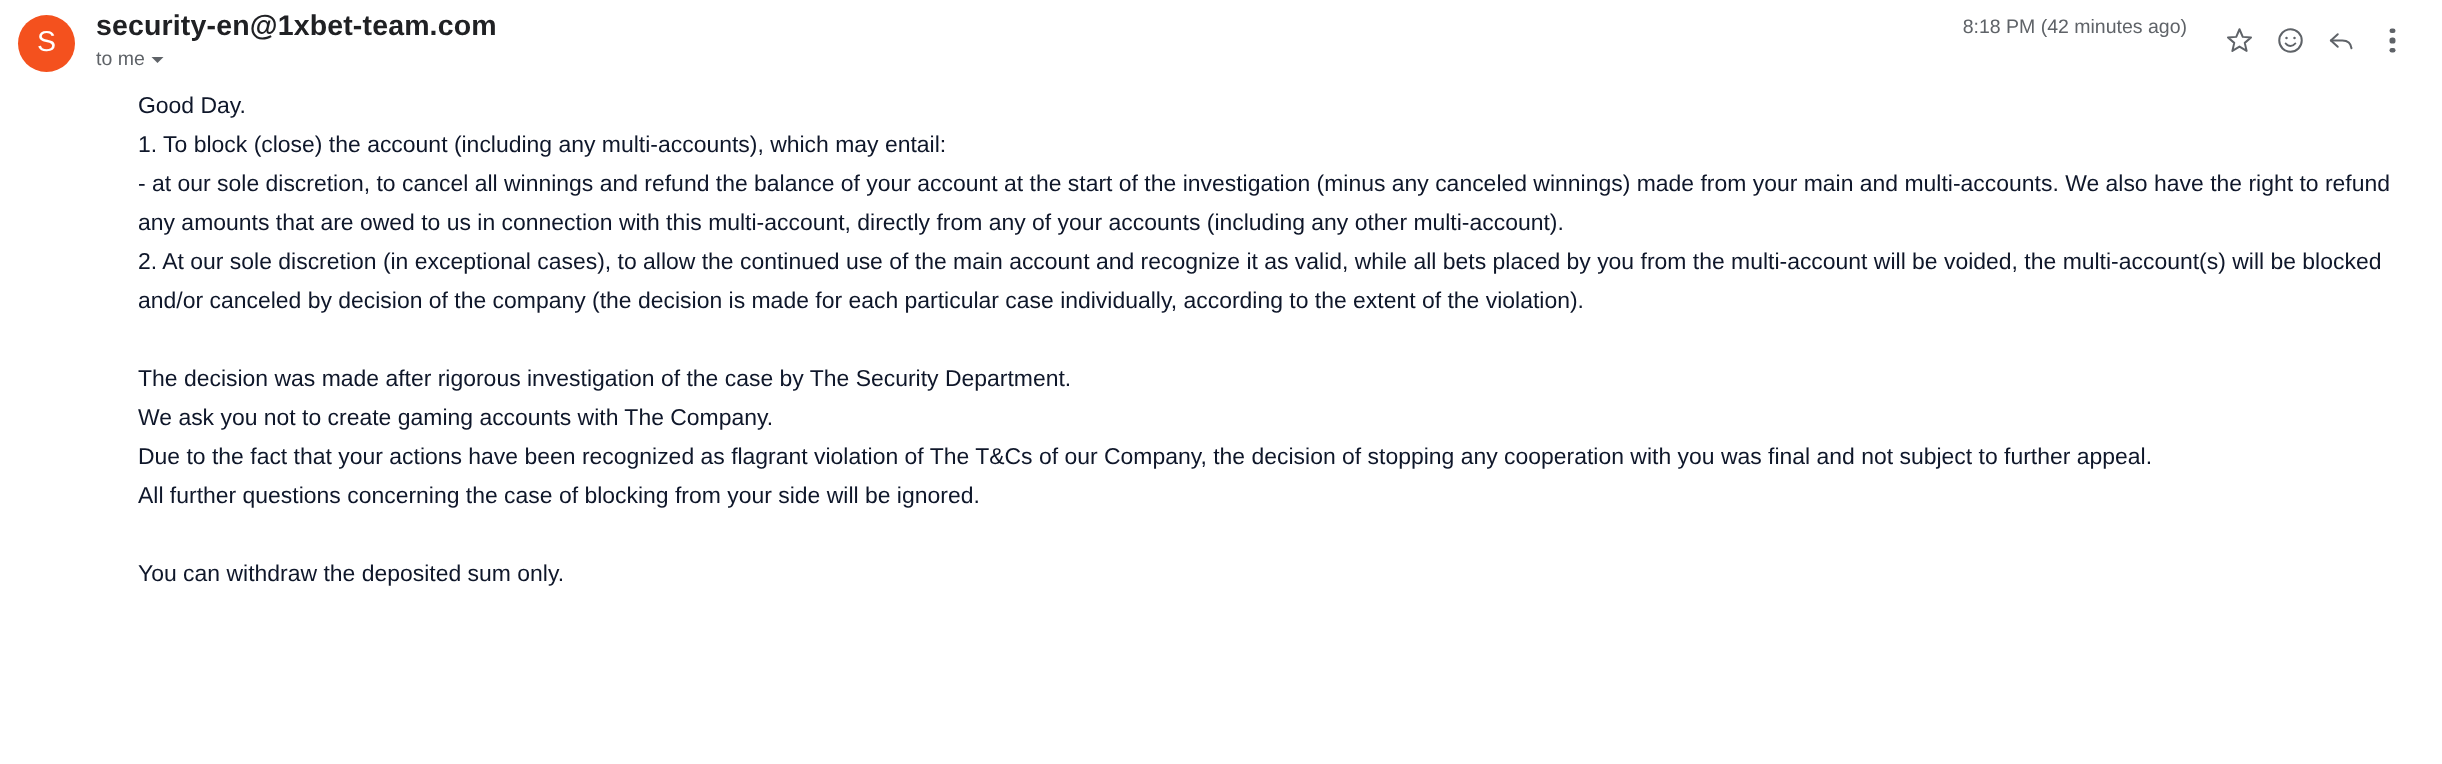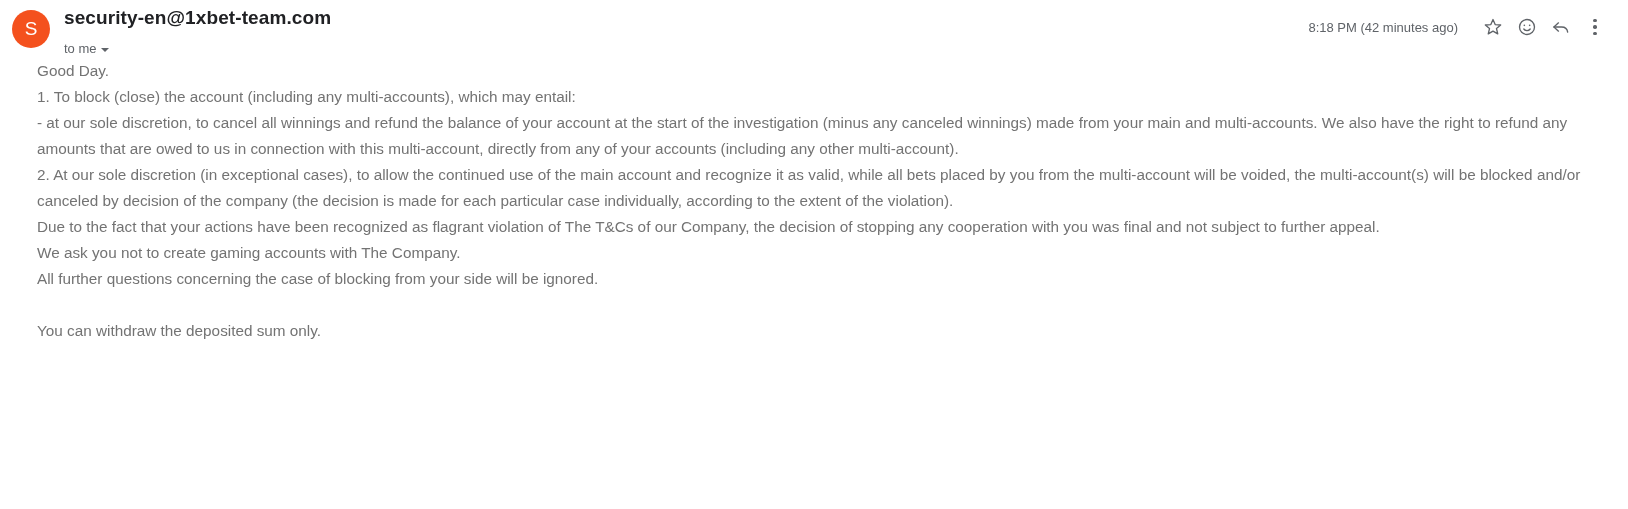--- a/index.html
+++ b/index.html
@@ -50,39 +50,38 @@
     font-size: 19px;
     font-weight: bold;
     color: #202124;
     line-height: 20px;
     letter-spacing: 0.1px;
   }
   .recipient {
     font-size: 13px;
     color: #5f6368;
     line-height: 18px;
-    margin-top: 12px;
+    margin-top: 2px;
     display: inline-flex;
     align-items: center;
     cursor: pointer;
   }
   .caret {
     display: inline-block;
     margin-left: 4px;
     width: 0;
     height: 0;
     border-left: 4px solid transparent;
     border-right: 4px solid transparent;
     border-top: 4px solid #5f6368;
     position: relative;
     top: 1px;
   }
   .header-right {
     display: flex;
-    align-items: center;
     flex: 0 0 auto;
     margin-top: 2px;
     gap: 0px;
   }
   .timestamp {
     font-size: 13px;
     color: #5f6368;
     margin-right: 18px;
     white-space: nowrap;
   }
@@ -107,24 +106,24 @@
     gap: 3px;
   }
   .more-dots i {
     width: 3.5px;
     height: 3.5px;
     background: #5f6368;
     border-radius: 50%;
     display: block;
   }
   .body {
-    padding: 12px 20px 0 37px;
+    padding: 12px 20px 0 92px;
     font-size: 15.3px;
     line-height: 26px;
-    color: #737373;
+    color: #0f172a;
   }
   .body p {
     margin: 0;
   }
   .body p.spacer-before {
     margin-top: 26px;
   }
 </style>
 </head>
 <body>
@@ -175,19 +174,20 @@
         </span>
       </div>
     </div>
   </div>
 
   <div class="body">
     <p>Good Day.</p>
     <p>1. To block (close) the account (including any multi-accounts), which may entail:</p>
     <p>- at our sole discretion, to cancel all winnings and refund the balance of your account at the start of the investigation (minus any canceled winnings) made from your main and multi-accounts. We also have the right to refund any amounts that are owed to us in connection with this multi-account, directly from any of your accounts (including any other multi-account).</p>
     <p>2. At our sole discretion (in exceptional cases), to allow the continued use of the main account and recognize it as valid, while all bets placed by you from the multi-account will be voided, the multi-account(s) will be blocked and/or canceled by decision of the company (the decision is made for each particular case individually, according to the extent of the violation).</p>
+    <p class="spacer-before">The decision was made after rigorous investigation of the case by The Security Department.</p>
+    <p>We ask you not to create gaming accounts with The Company.</p>
     <p>Due to the fact that your actions have been recognized as flagrant violation of The T&amp;Cs of our Company, the decision of stopping any cooperation with you was final and not subject to further appeal.</p>
-    <p>We ask you not to create gaming accounts with The Company.</p>
     <p>All further questions concerning the case of blocking from your side will be ignored.</p>
     <p class="spacer-before">You can withdraw the deposited sum only.</p>
   </div>
 
 </div>
 
 </body></html>

